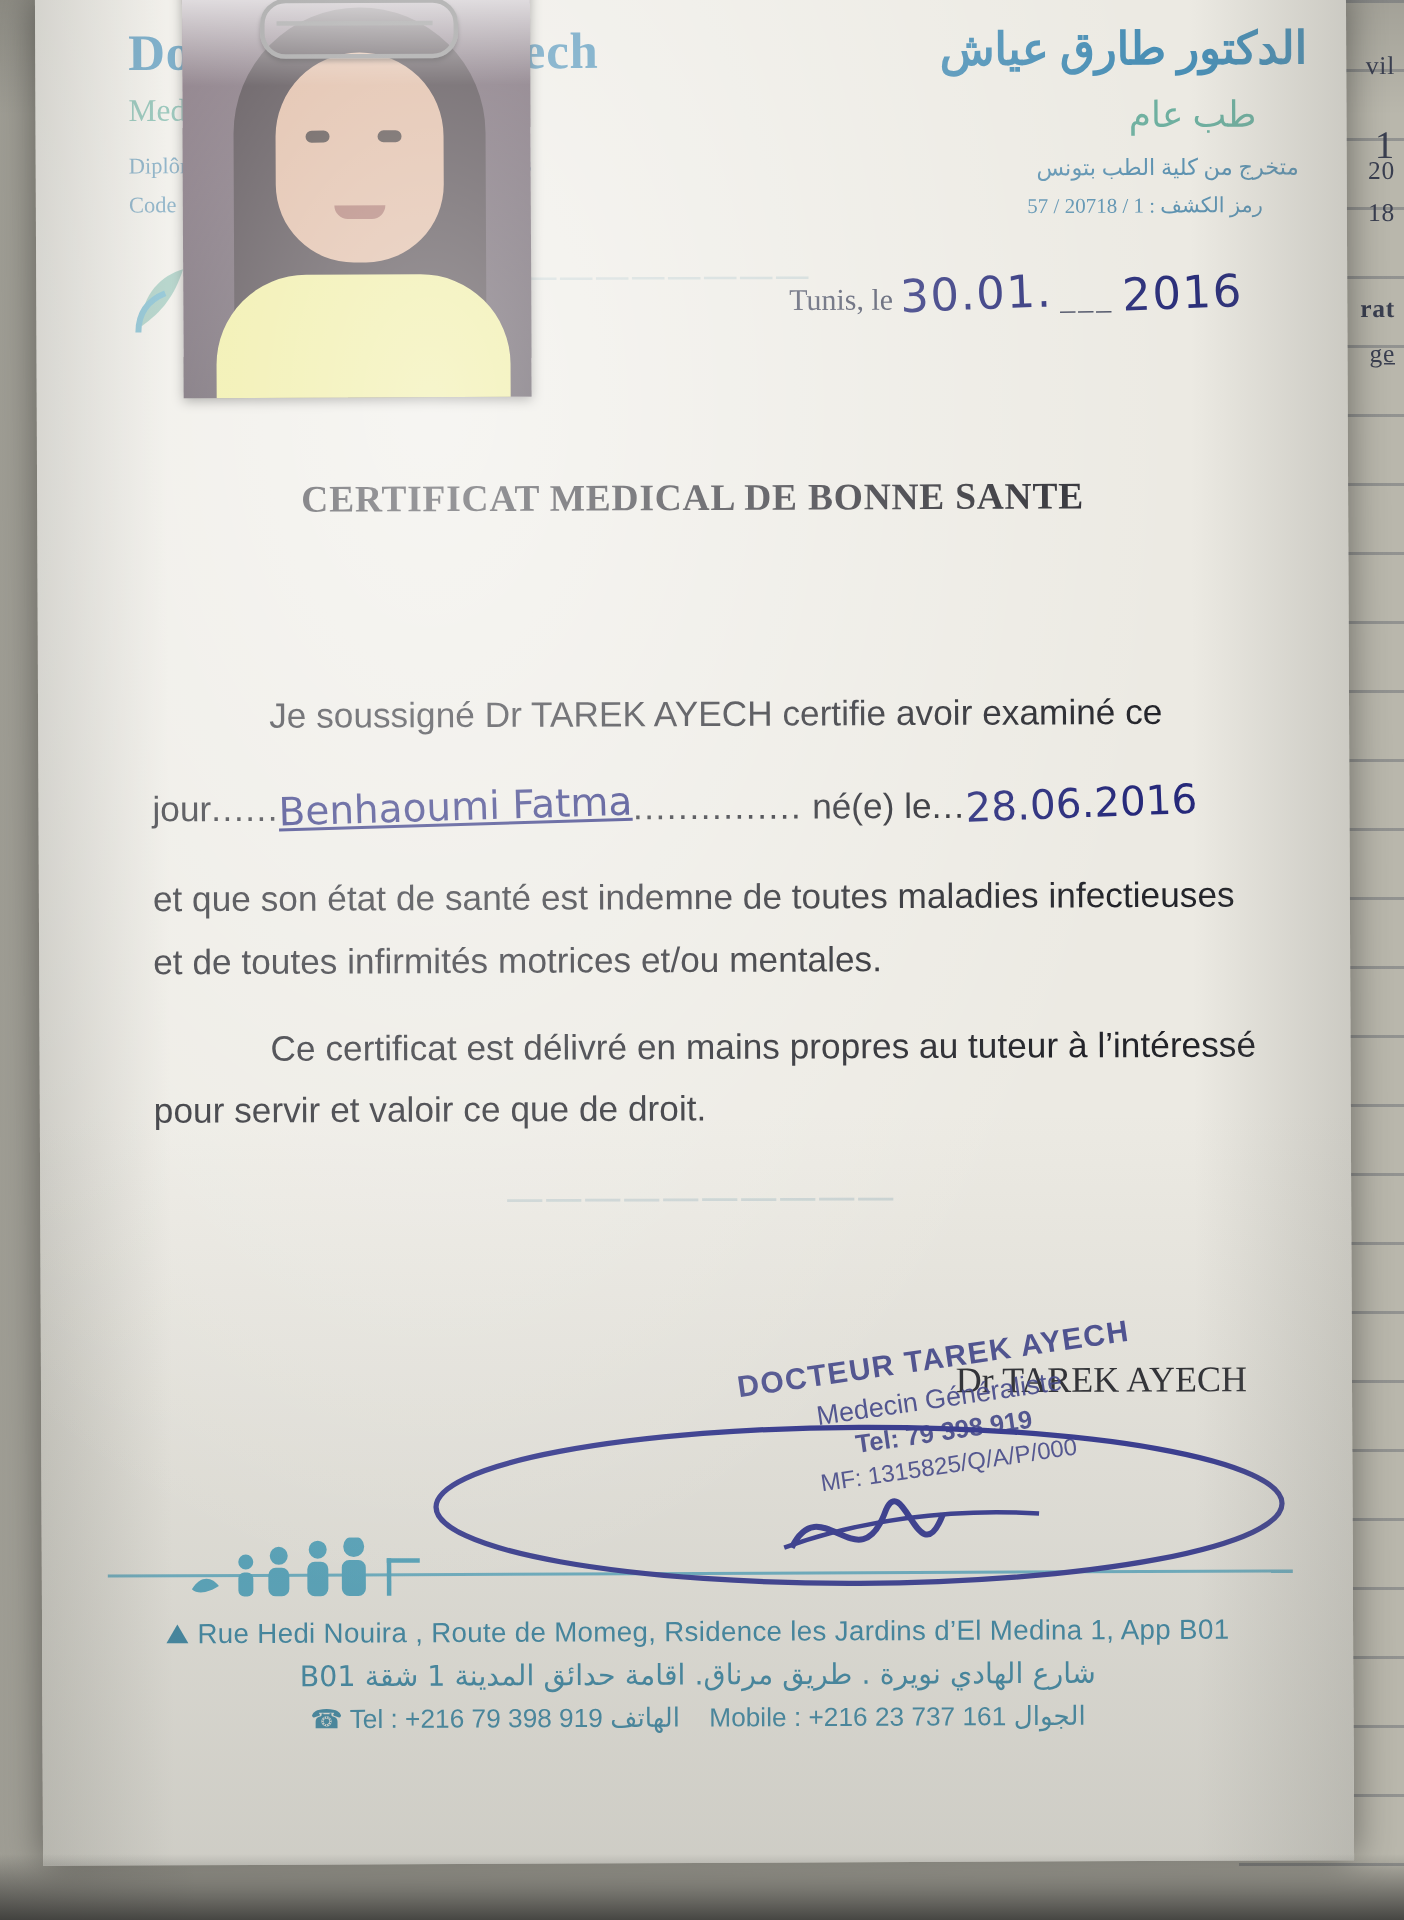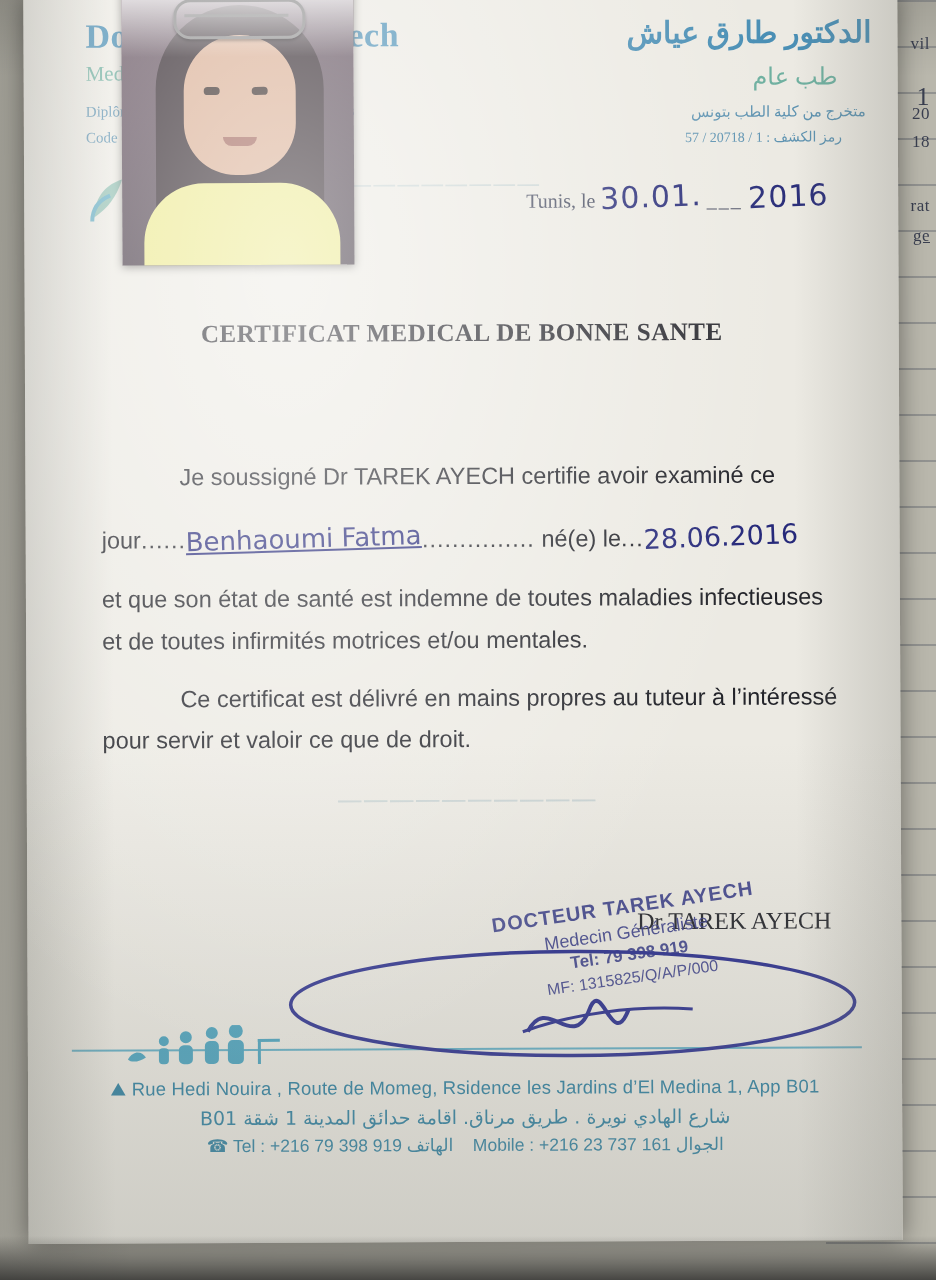--- a/index.html
+++ b/index.html
@@ -397,21 +397,21 @@
 
 <div class="page">
 
   <div class="under-sheet">
     <div class="topstrip"></div>
     <div class="lines"></div>
     <div class="edge-text" style="top:34px;">vil</div>
     <div class="edge-text" style="top:82px; font-size:26px;">1</div>
     <div class="edge-text" style="top:104px;">20</div>
     <div class="edge-text" style="top:132px;">18</div>
-    <div class="edge-text" style="top:196px;">rat</div>
+    <div class="edge-text" style="top:196px;font-weight:bold;">rat</div>
     <div class="edge-text" style="top:226px;text-decoration:underline;">ge</div>
   </div>
 
   <div class="sheet">
 
     <div class="bleed2">————————</div>
     <div class="bleed">——————————</div>
 
     <div class="lh lh-name">Docteur Tarek Ayech</div>
     <div class="lh lh-sub">Medecin Généraliste</div>

